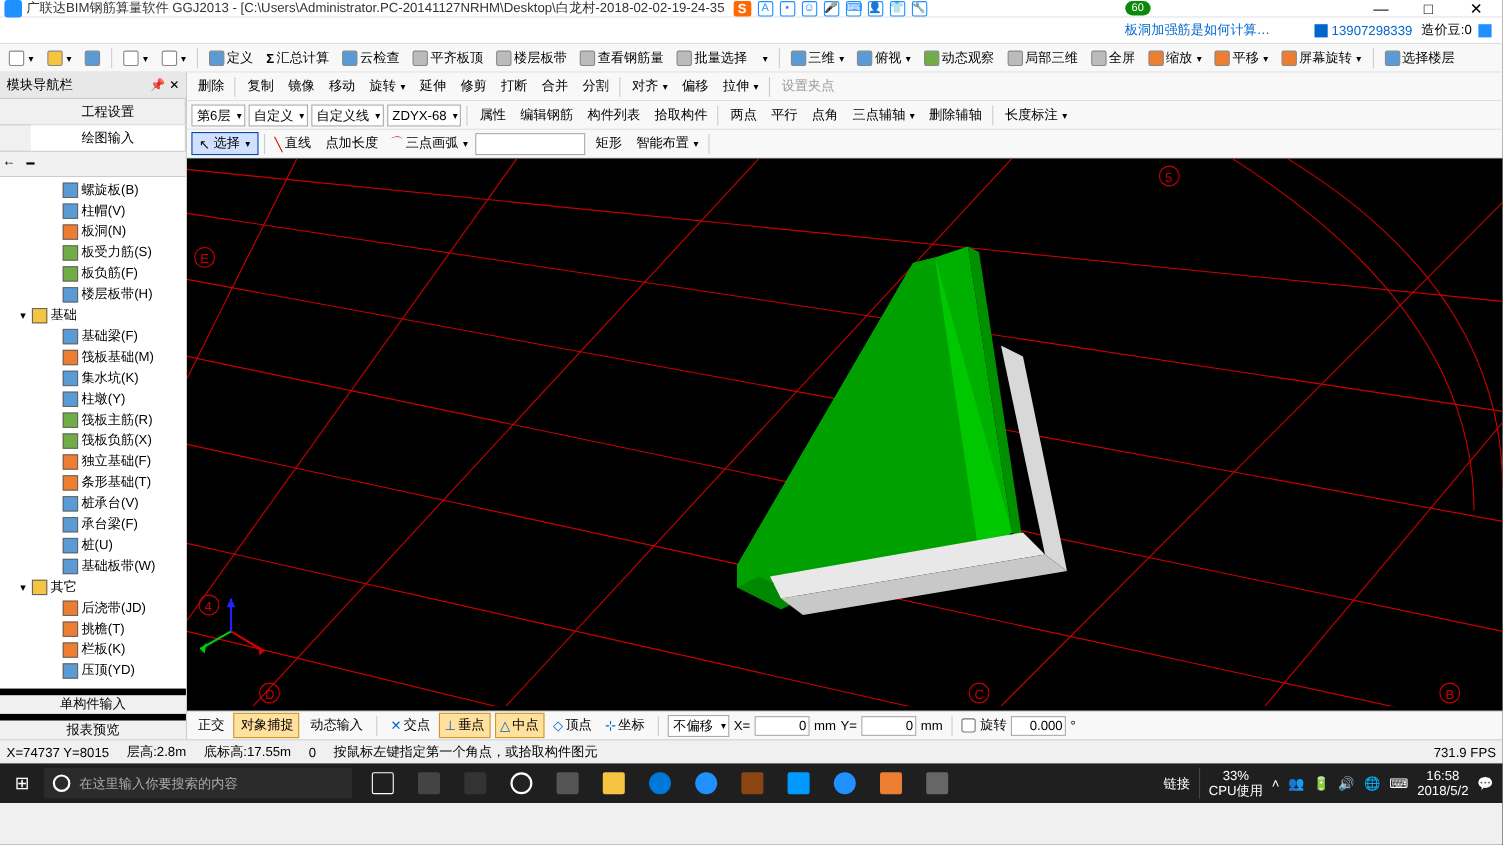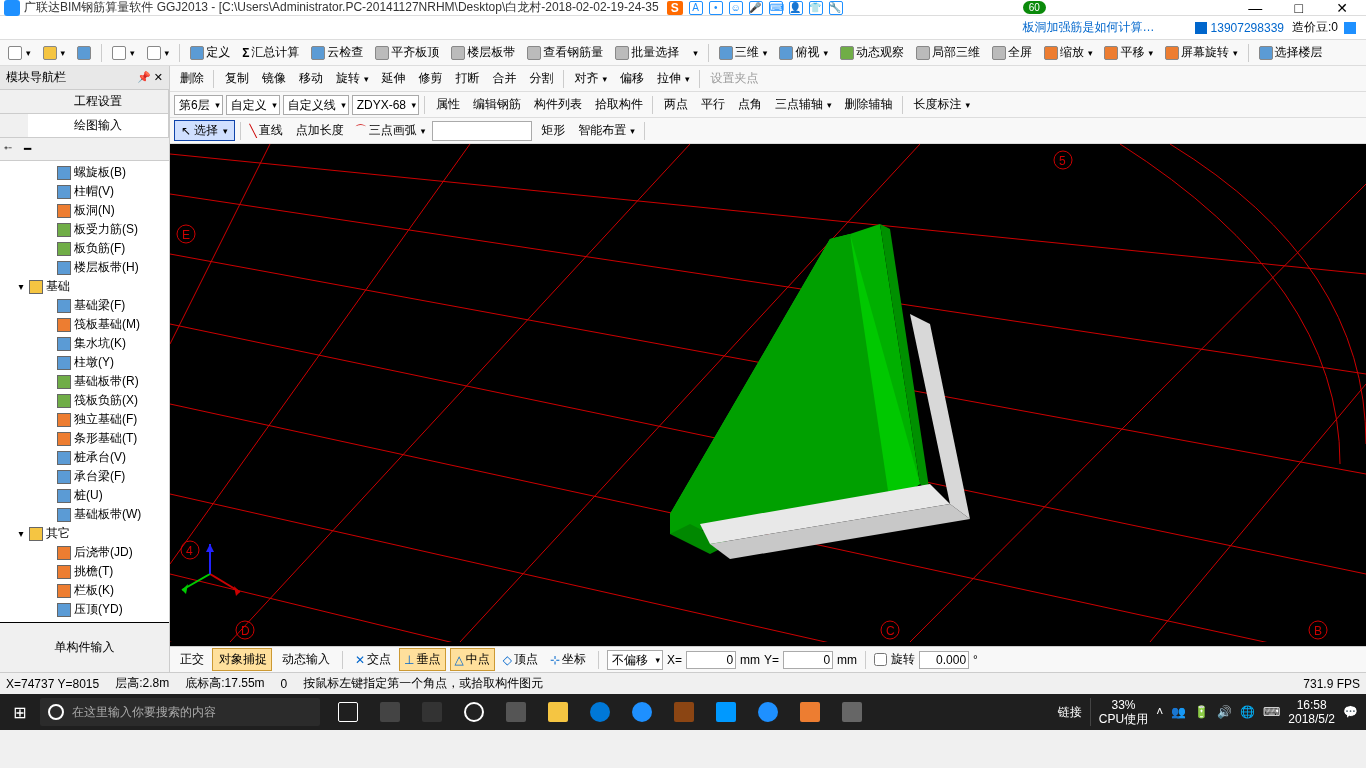--- a/index.html
+++ b/index.html
@@ -43,21 +43,21 @@
 .leftpanel .tabrow .tab{flex:1;text-align:center;padding:3px;background:#f0f0f0;border-right:1px solid #ccc;cursor:pointer;margin-left:28px;}
 .leftpanel .tabrow .tab.active{background:#fff;}
 .leftpanel .toolrow{padding:4px;border-bottom:1px solid #ccc;display:flex;gap:6px;}
 .leftpanel .toolrow span{width:14px;height:14px;display:inline-block;}
 .leftpanel .tree{flex:1;overflow:auto;background:#fff;padding:2px;}
 .tree .node{padding:1px 2px;display:flex;align-items:center;gap:3px;white-space:nowrap;cursor:pointer;}
 .tree .node .exp{width:10px;text-align:center;font-size:10px;}
 .tree .node .nic{width:14px;height:14px;display:inline-block;}
 .tree .ind1{padding-left:14px;}
 .tree .ind3{padding-left:42px;}
-.leftpanel .btm-tab{text-align:center;padding:16px;background:#f0f0f0;border-top:1px solid #000000;cursor:pointer;}
+.leftpanel .btm-tab{text-align:center;padding:0;background:#f0f0f0;border-top:6px solid #000000;cursor:pointer;}
 .rightarea{flex:1;display:flex;flex-direction:column;}
 .toolbar2,.toolbar3,.toolbar4{height:26px;background:#f8f8f8;border-bottom:1px solid #ddd;display:flex;align-items:center;padding:0 4px;gap:3px;}
 .toolbar2 .btn,.toolbar3 .btn,.toolbar4 .btn{display:flex;align-items:center;gap:2px;padding:2px 4px;cursor:pointer;white-space:nowrap;}
 .toolbar2 .sep,.toolbar3 .sep,.toolbar4 .sep{width:1px;height:18px;background:#ccc;margin:0 2px;}
 .toolbar3 .sel{height:20px;border:1px solid #aaa;padding:0 12px 0 4px;background:#fff;position:relative;line-height:18px;}
 .toolbar3 .sel::after{content:"▾";position:absolute;right:2px;top:0;font-size:9px;}
 .toolbar4 .selbtn{border:1px solid #1044aa;background:#d0e0ff;padding:1px 6px;display:flex;align-items:center;gap:3px;}
 .toolbar4 .dropdown{width:100px;height:20px;border:1px solid #aaa;background:#fff;}
 .dim{color:#999;}
 .viewport{flex:1;background:#000;position:relative;overflow:hidden;}
@@ -285,21 +285,21 @@
           <span>集水坑(K)</span>
         </div>
         <div class="node ind3">
           <span class="exp"></span>
           <span class="nic" style="background: rgb(91, 155, 213); border: 1px solid rgb(102, 102, 102);"></span>
           <span>柱墩(Y)</span>
         </div>
         <div class="node ind3">
           <span class="exp"></span>
           <span class="nic" style="background: rgb(112, 173, 71); border: 1px solid rgb(102, 102, 102);"></span>
-          <span>基础板带(R)</span>
+          <span>筏板主筋(R)</span>
         </div>
         <div class="node ind3">
           <span class="exp"></span>
           <span class="nic" style="background: rgb(112, 173, 71); border: 1px solid rgb(102, 102, 102);"></span>
           <span>筏板负筋(X)</span>
         </div>
         <div class="node ind3">
           <span class="exp"></span>
           <span class="nic" style="background: rgb(237, 125, 49); border: 1px solid rgb(102, 102, 102);"></span>
           <span>独立基础(F)</span>
@@ -350,20 +350,21 @@
           <span>栏板(K)</span>
         </div>
         <div class="node ind3">
           <span class="exp"></span>
           <span class="nic" style="background: rgb(91, 155, 213); border: 1px solid rgb(102, 102, 102);"></span>
           <span>压顶(YD)</span>
         </div>
         <div class="node ind1"></div>
       </div>
     <div class="btm-tab">单构件输入</div>
+    <div class="btm-tab">报表预览</div>
   </div>
 
   <div class="rightarea">
 
     <div class="toolbar2">
       <span class="btn">
           <span class="ic ic-red"></span>
           <span>删除</span>
         </span>
       <span class="sep"></span>

